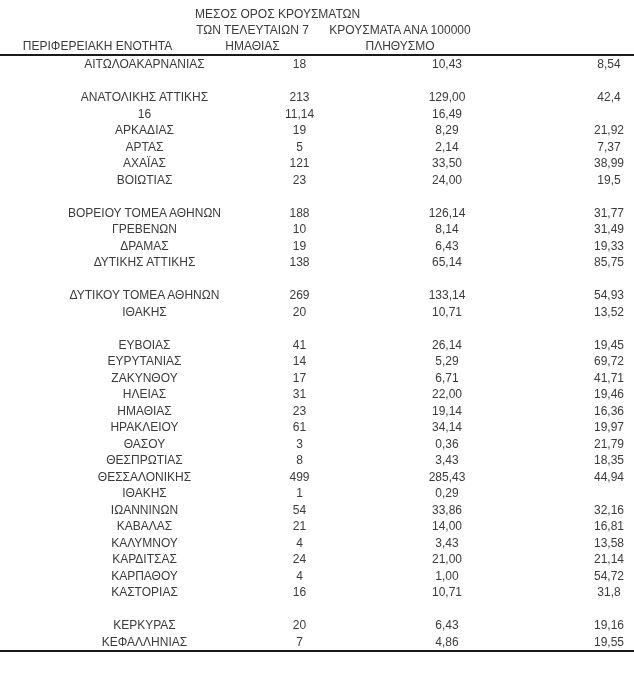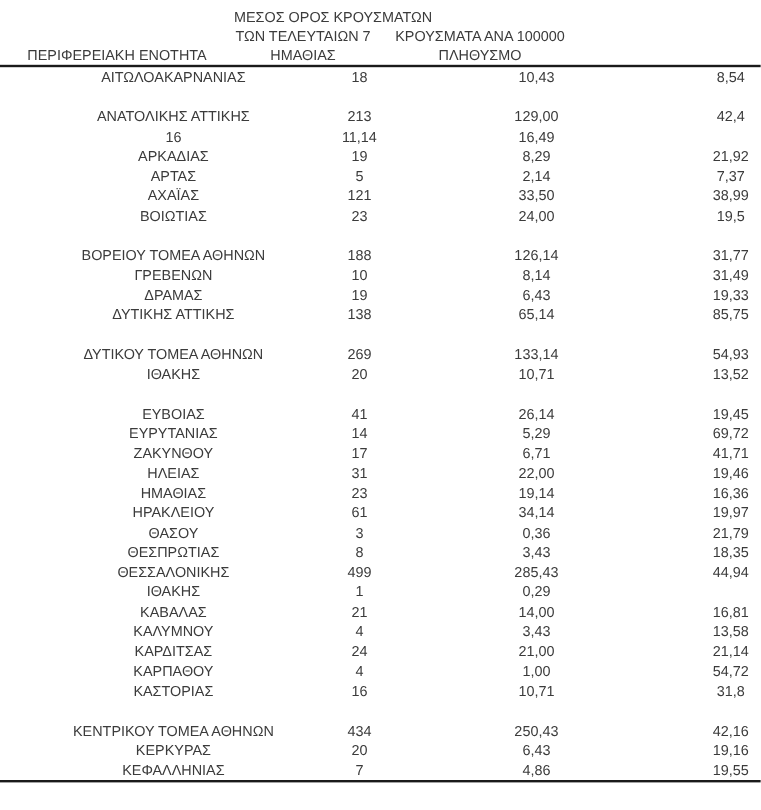--- a/index.html
+++ b/index.html
@@ -211,20 +211,26 @@
         <div class="cell">499</div>
         <div class="cell">285,43</div>
         <div class="cell">44,94</div>
       </div>
       <div class="row">
         <div class="cell">ΙΘΑΚΗΣ</div>
         <div class="cell">1</div>
         <div class="cell">0,29</div>
       </div>
       <div class="row">
+        <div class="cell">ΙΩΑΝΝΙΝΩΝ</div>
+        <div class="cell">54</div>
+        <div class="cell">33,86</div>
+        <div class="cell">32,16</div>
+      </div>
+      <div class="row">
         <div class="cell">ΚΑΒΑΛΑΣ</div>
         <div class="cell">21</div>
         <div class="cell">14,00</div>
         <div class="cell">16,81</div>
       </div>
       <div class="row">
         <div class="cell">ΚΑΛΥΜΝΟΥ</div>
         <div class="cell">4</div>
         <div class="cell">3,43</div>
         <div class="cell">13,58</div>
@@ -242,26 +248,20 @@
         <div class="cell">54,72</div>
       </div>
       <div class="row">
         <div class="cell">ΚΑΣΤΟΡΙΑΣ</div>
         <div class="cell">16</div>
         <div class="cell">10,71</div>
         <div class="cell">31,8</div>
       </div>
       <div class="row spacer"></div>
       <div class="row">
-        <div class="cell">ΚΕΝΤΡΙΚΟΥ ΤΟΜΕΑ ΑΘΗΝΩΝ</div>
-        <div class="cell">434</div>
-        <div class="cell">250,43</div>
-        <div class="cell">42,16</div>
-      </div>
-      <div class="row">
         <div class="cell">ΚΕΡΚΥΡΑΣ</div>
         <div class="cell">20</div>
         <div class="cell">6,43</div>
         <div class="cell">19,16</div>
       </div>
       <div class="row">
         <div class="cell">ΚΕΦΑΛΛΗΝΙΑΣ</div>
         <div class="cell">7</div>
         <div class="cell">4,86</div>
         <div class="cell">19,55</div>

